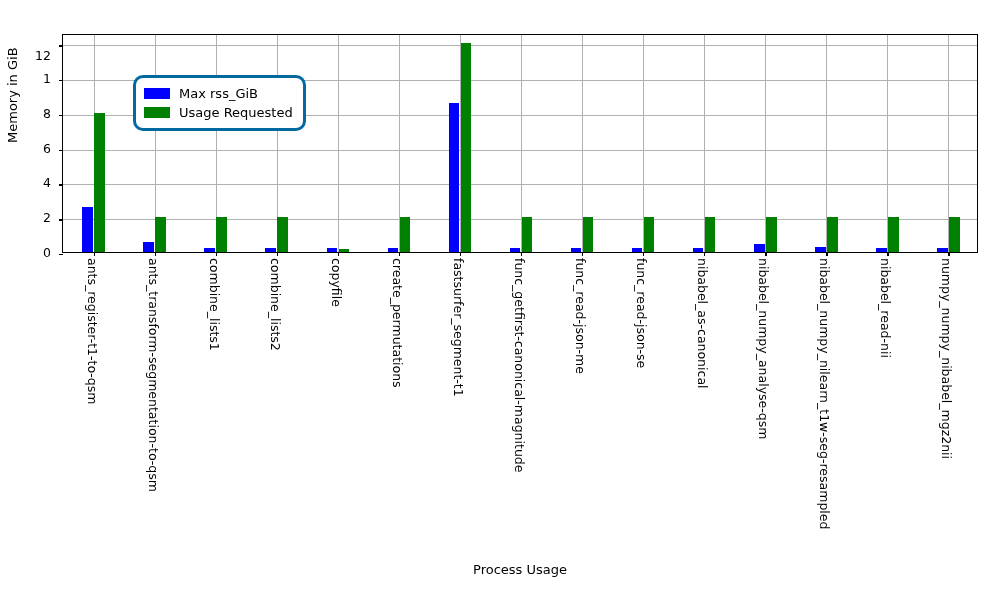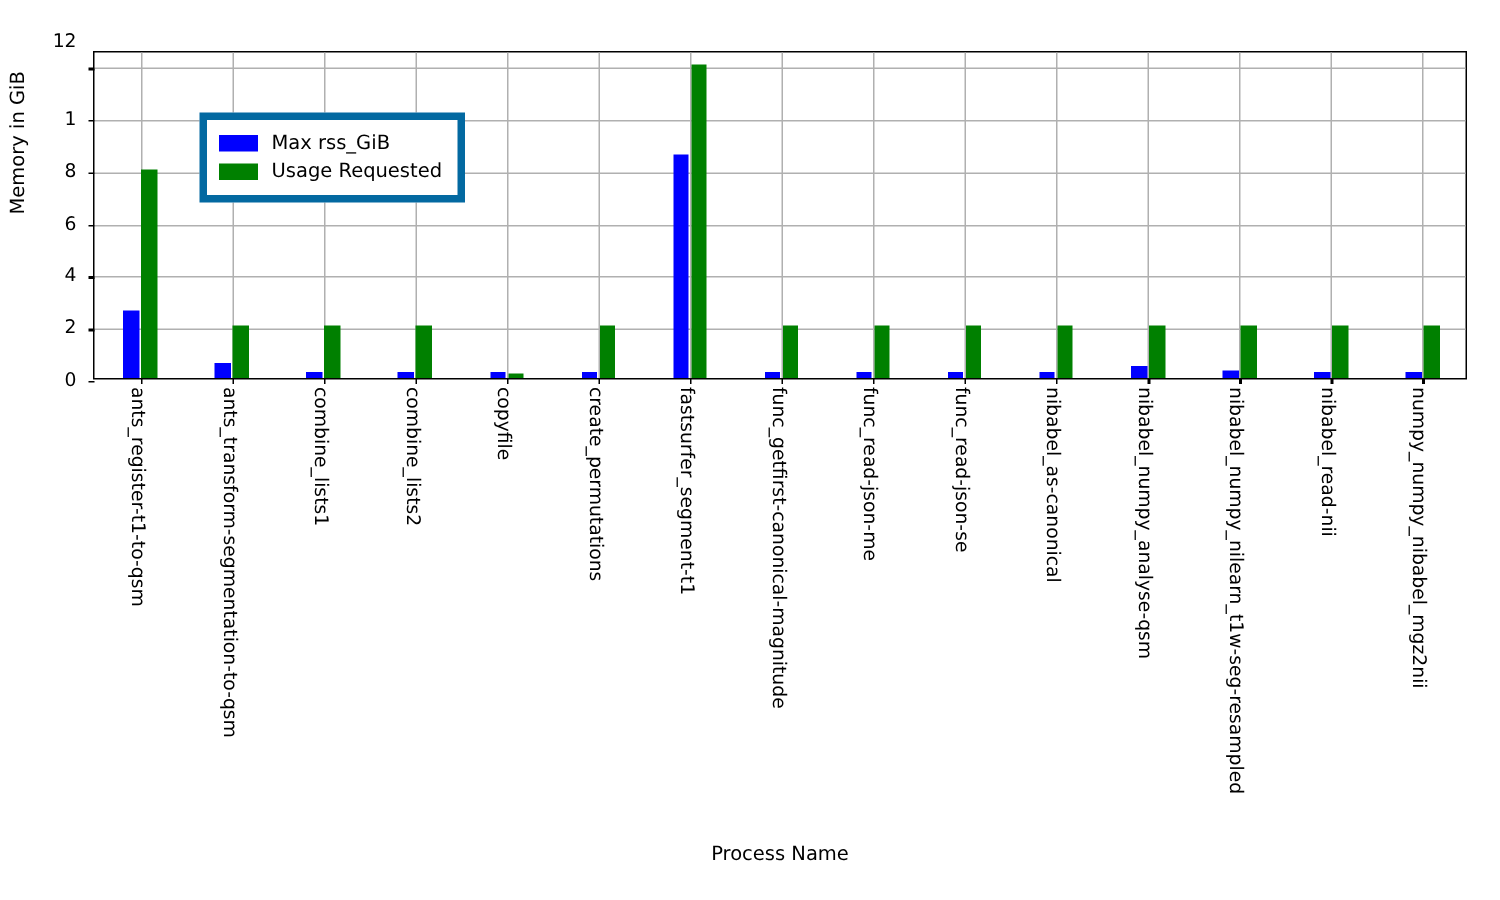--- a/index.html
+++ b/index.html
@@ -137,22 +137,22 @@
     font-size: 13px;
     color: #000000;
   }
 
   
   #legend {
     position: absolute;
     left: 70px;
     top: 40px;
     background: #ffffff;
-    border: 5px solid #0369a1;
-    border-radius: 0;
+    border: 3px solid #0369a1;
+    border-radius: 10px;
     padding: 6px 10px 6px 8px;
     box-sizing: border-box;
   }
   .legend-row {
     display: flex;
     align-items: center;
     height: 19px;
   }
   .legend-swatch {
     width: 26px;
@@ -174,21 +174,21 @@
 
   <div id="ylabel">Memory in GiB</div>
 
   <div id="ytick-labels">
       <div class="ytick-label" style="right: auto; left: 0px; width: 51px; top: 245px; position: absolute;">0</div>
       <div class="ytick-label" style="right: auto; left: 0px; width: 51px; top: 210.238px; position: absolute;">2</div>
       <div class="ytick-label" style="right: auto; left: 0px; width: 51px; top: 175.476px; position: absolute;">4</div>
       <div class="ytick-label" style="right: auto; left: 0px; width: 51px; top: 140.714px; position: absolute;">6</div>
       <div class="ytick-label" style="right: auto; left: 0px; width: 51px; top: 105.952px; position: absolute;">8</div>
       <div class="ytick-label" style="right: auto; left: 0px; width: 51px; top: 71.1905px; position: absolute;">1</div>
-      <div class="ytick-label" style="right: auto; left: 0px; width: 51px; top: 19px; position: absolute;">12</div>
+      <div class="ytick-label" style="right: auto; left: 0px; width: 51px; top: 48px; position: absolute;">12</div>
     </div>
 
   <div id="plot">
     <div id="grid-h">
         <div class="ytick-mark" style="top: 219px;"></div>
         <div class="gridline" style="top: 184.238px;"></div>
         <div class="ytick-mark" style="top: 184.238px;"></div>
         <div class="gridline" style="top: 149.476px;"></div>
         <div class="ytick-mark" style="top: 149.476px;"></div>
         <div class="gridline" style="top: 114.714px;"></div>
@@ -290,15 +290,15 @@
       <div class="xlabel" style="left: 463px;">func_getfirst-canonical-magnitude</div>
       <div class="xlabel" style="left: 524.067px;">func_read-json-me</div>
       <div class="xlabel" style="left: 585.133px;">func_read-json-se</div>
       <div class="xlabel" style="left: 646.2px;">nibabel_as-canonical</div>
       <div class="xlabel" style="left: 707.267px;">nibabel_numpy_analyse-qsm</div>
       <div class="xlabel" style="left: 768.333px;">nibabel_numpy_nilearn_t1w-seg-resampled</div>
       <div class="xlabel" style="left: 829.4px;">nibabel_read-nii</div>
       <div class="xlabel" style="left: 890.467px;">numpy_numpy_nibabel_mgz2nii</div>
     </div>
 
-  <div id="xlabel-title">Process Name</div>
+  <div id="xlabel-title">Process Usage</div>
 
 </div>
 
 </body></html>

